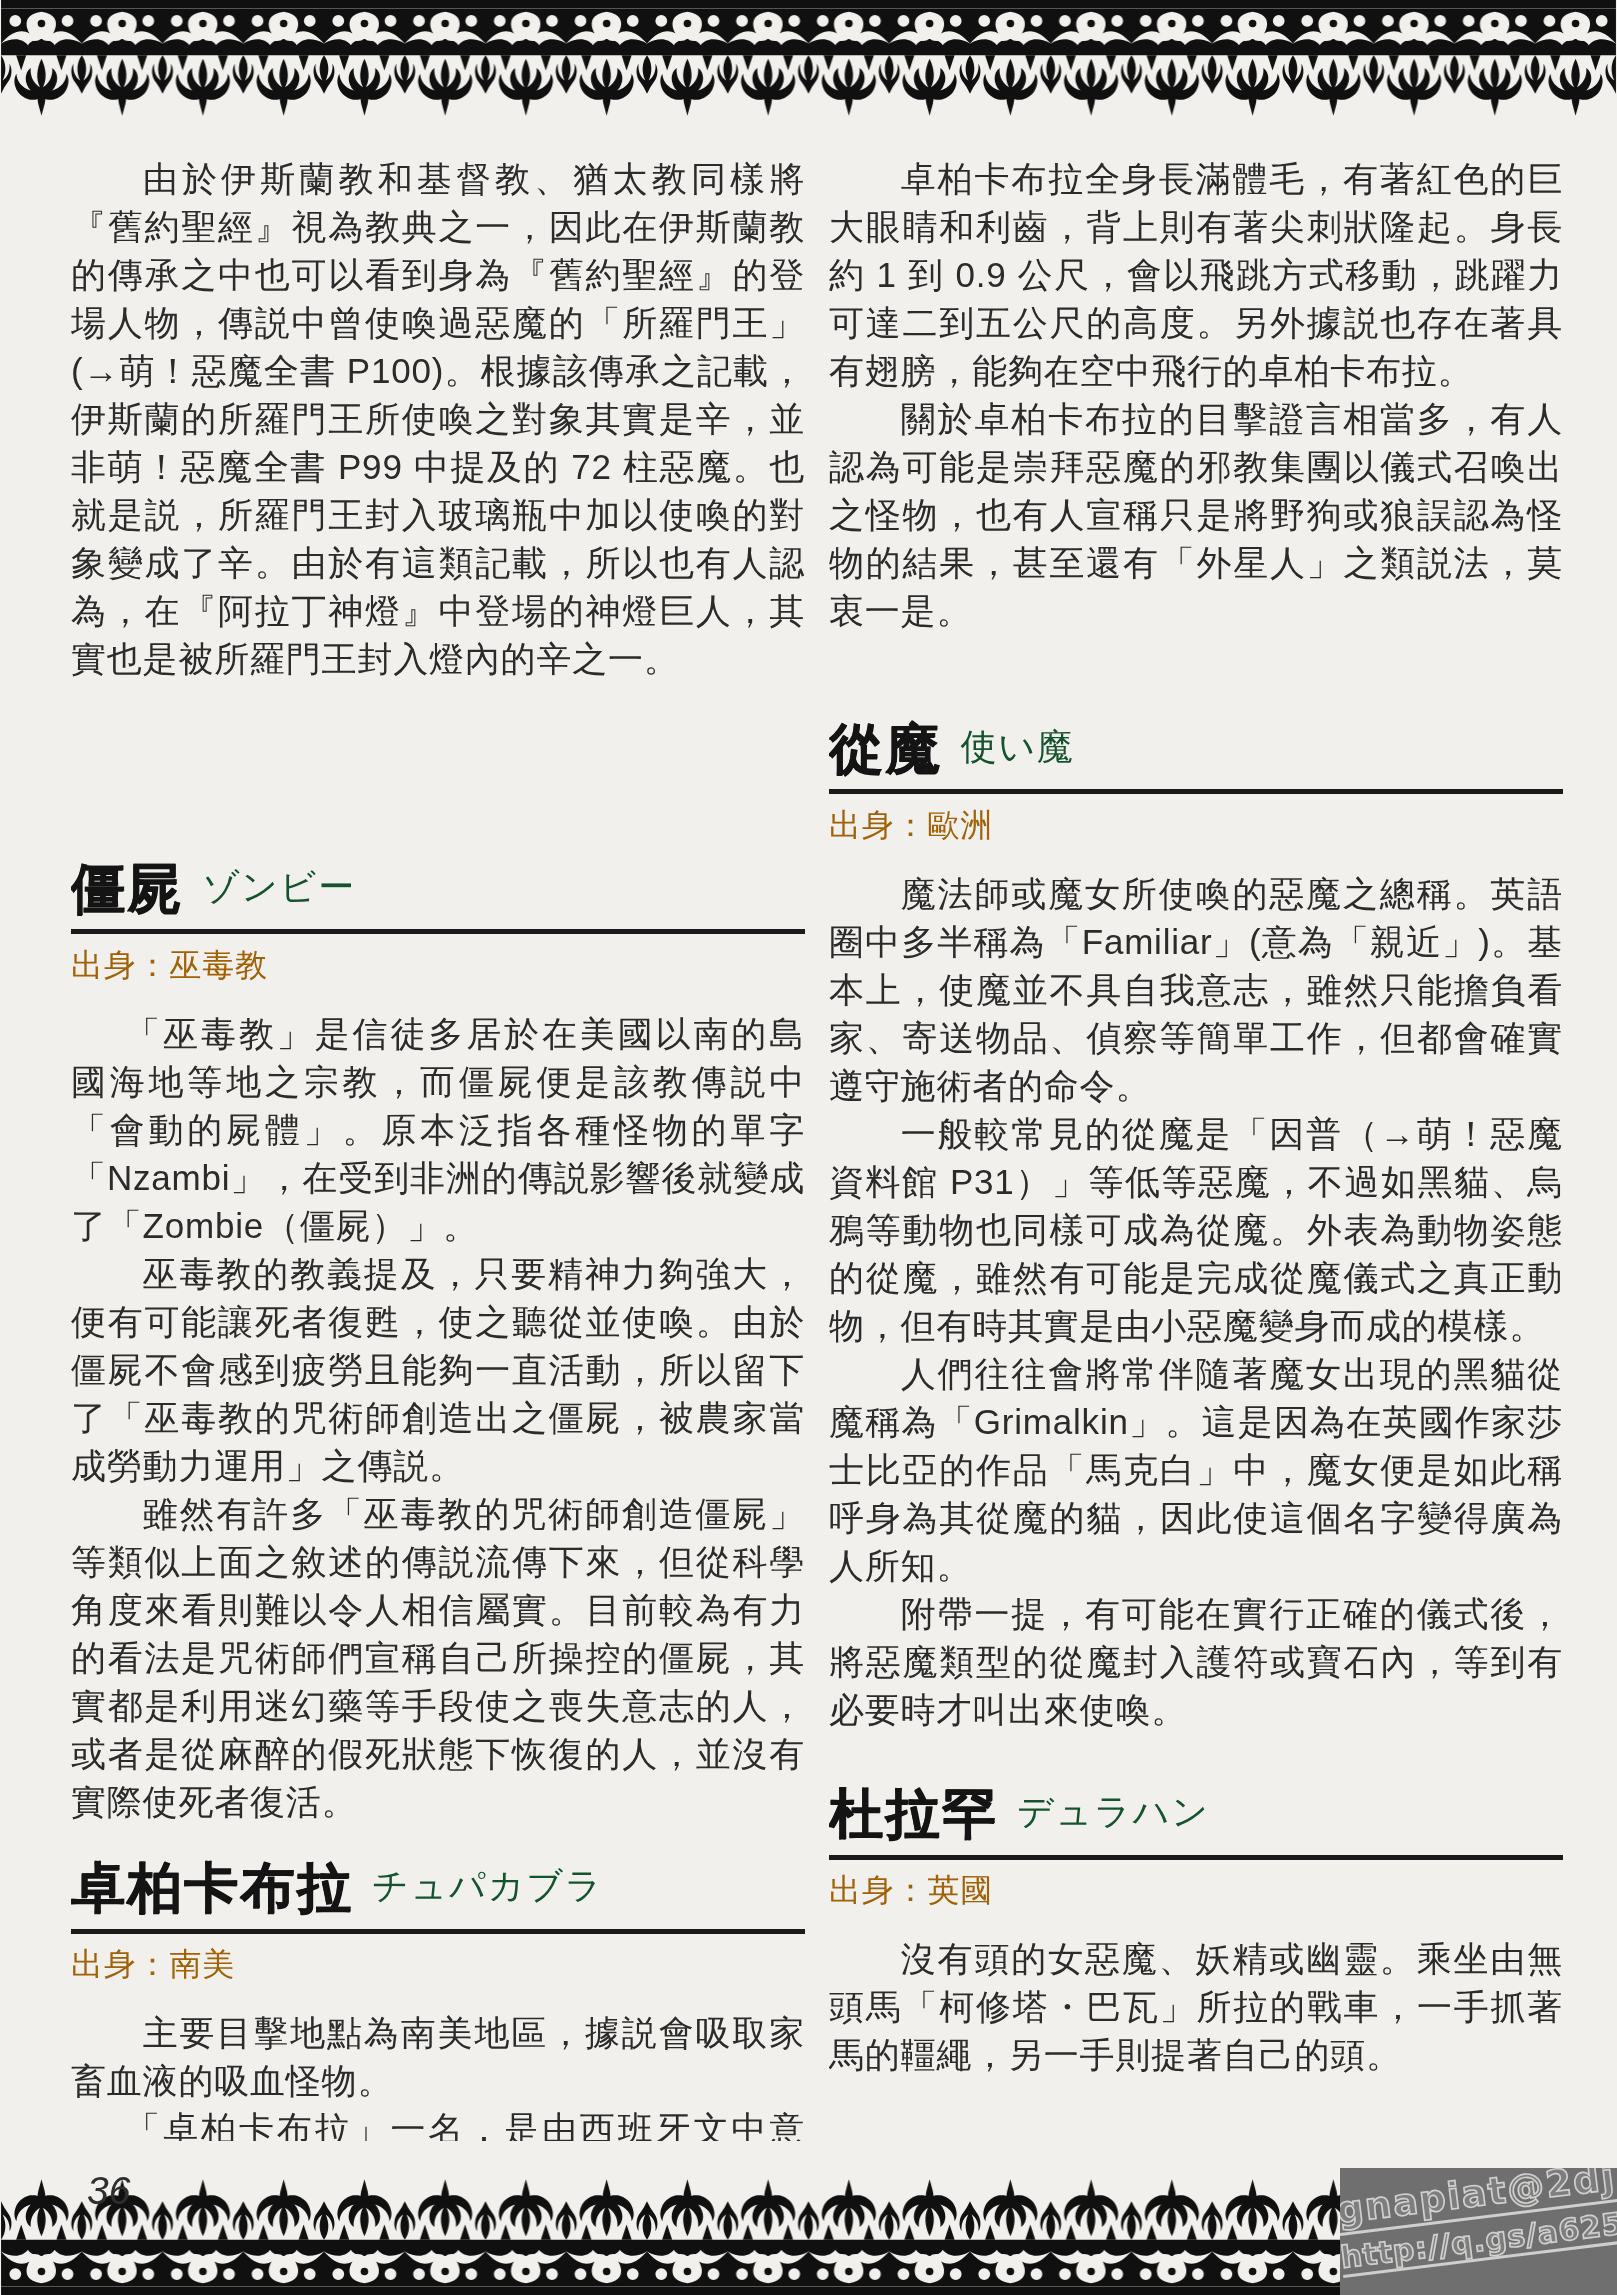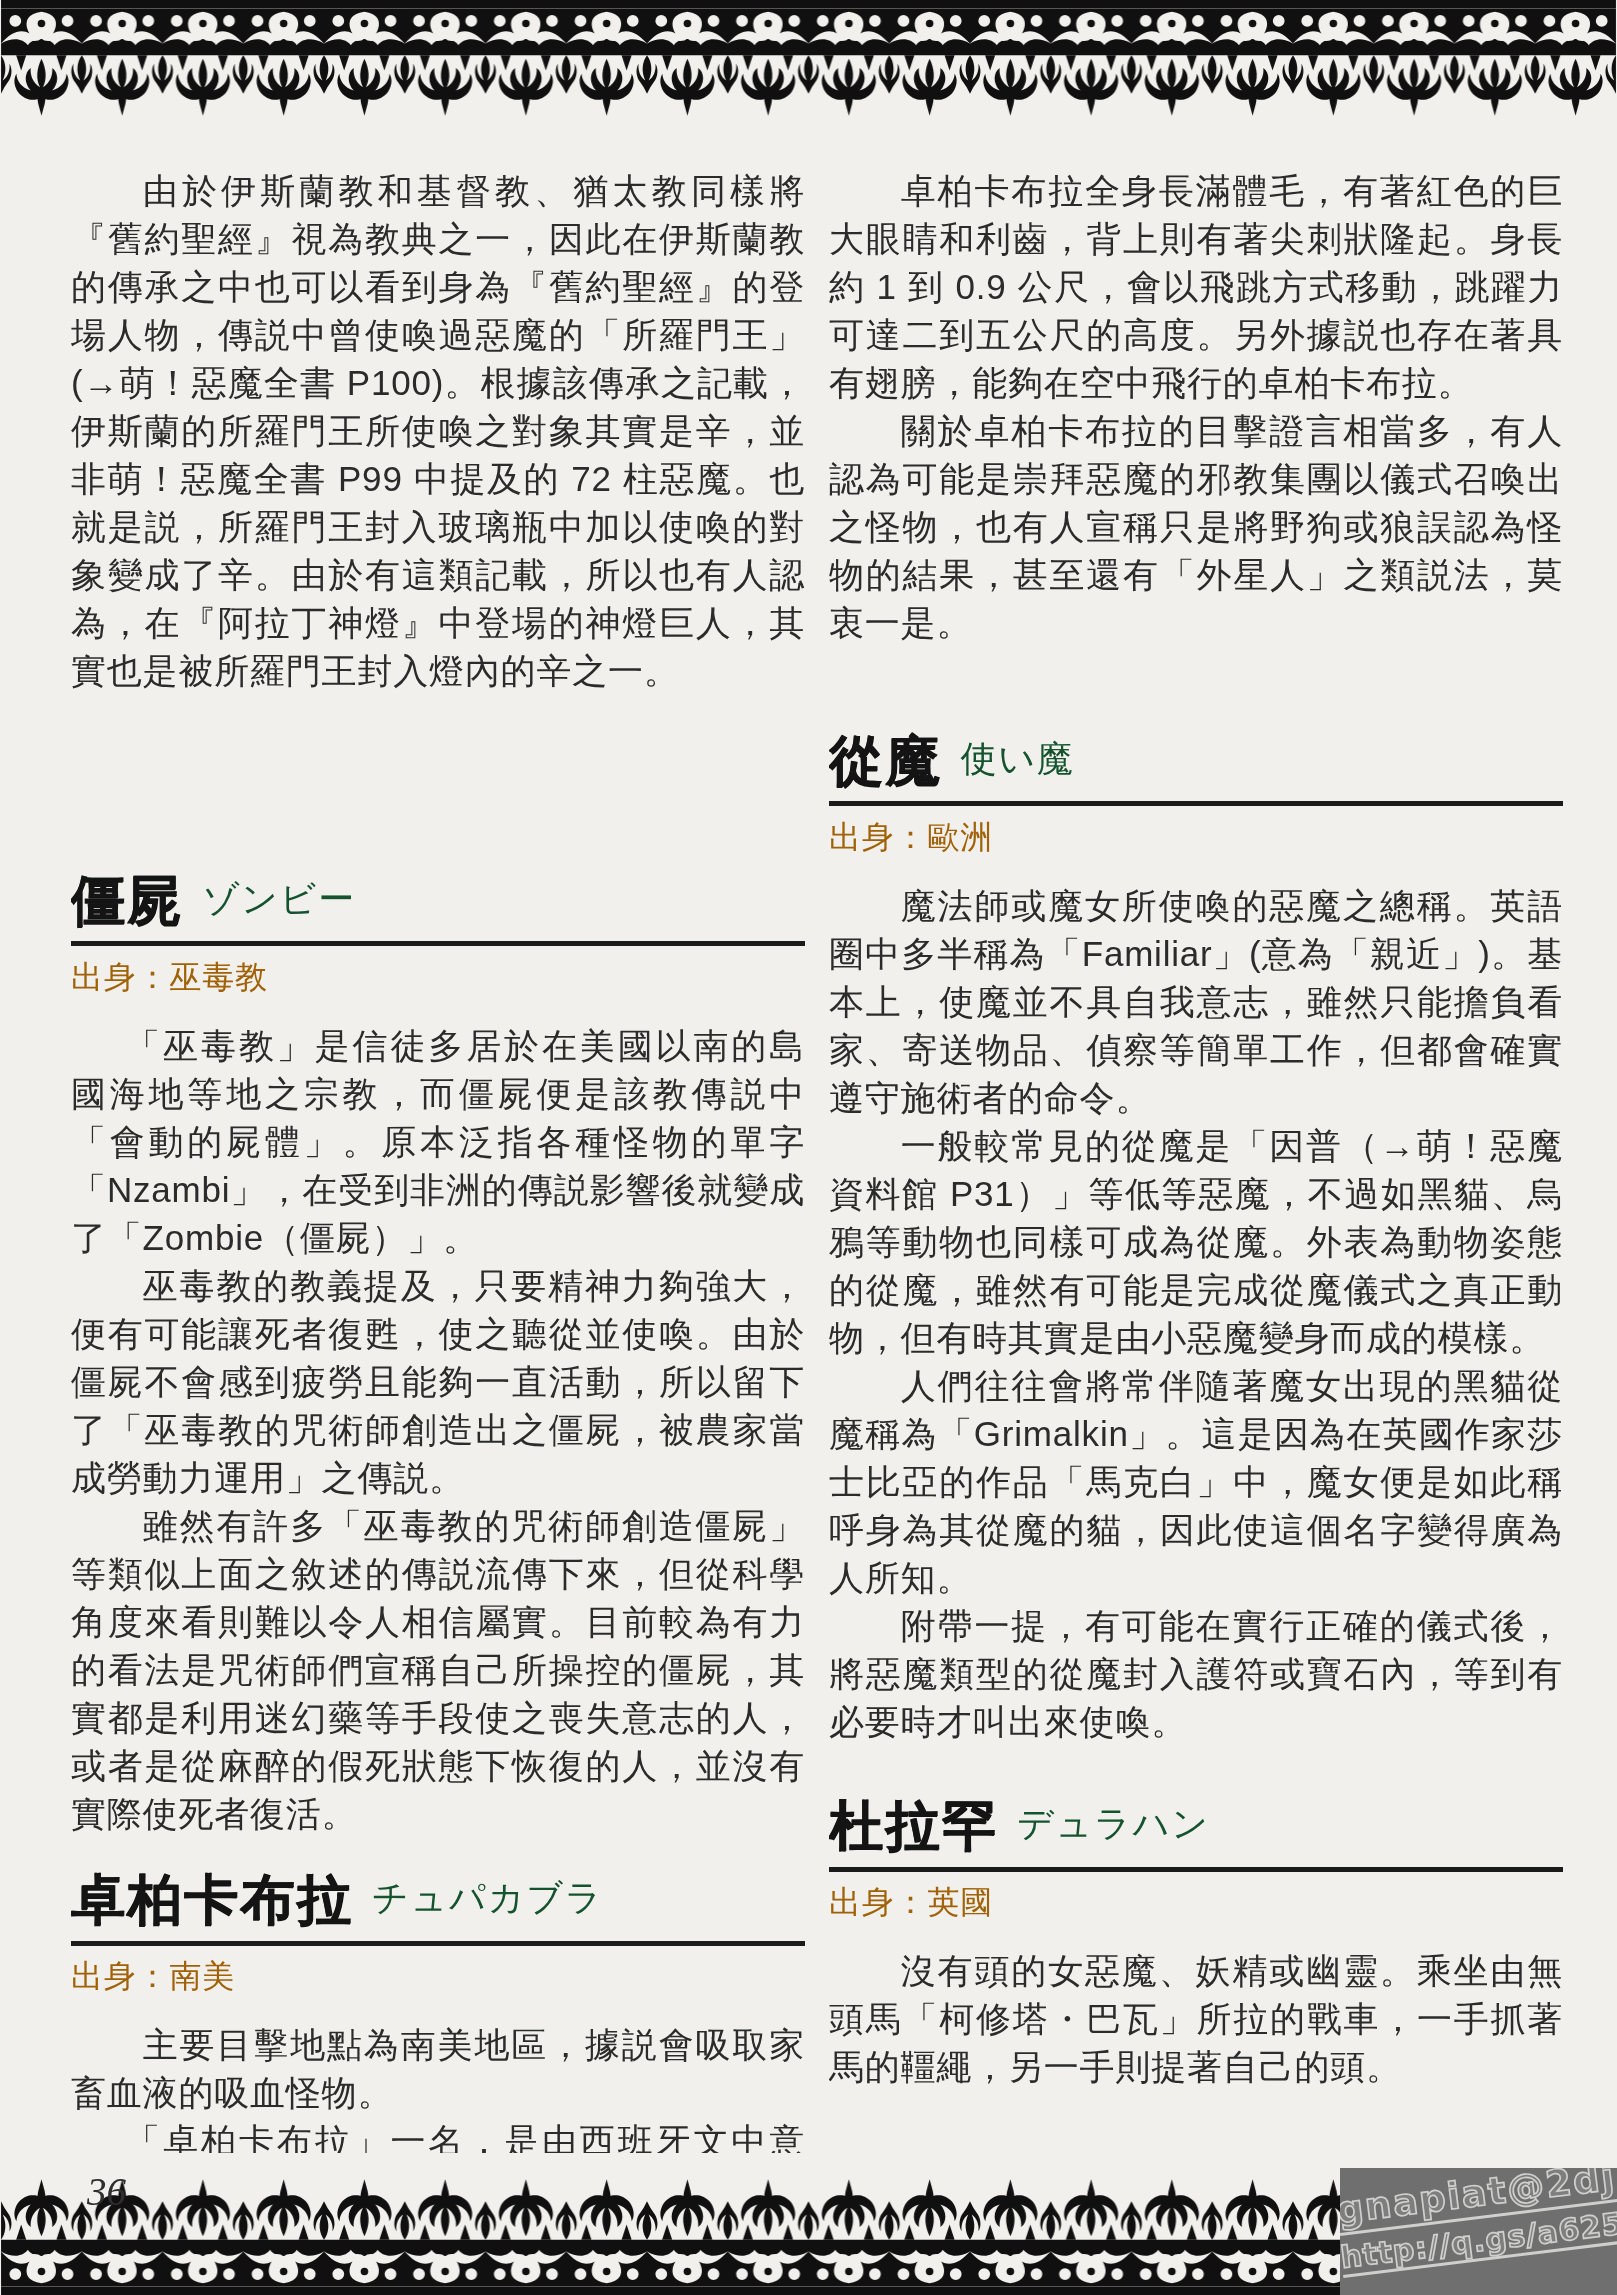--- a/index.html
+++ b/index.html
@@ -8,21 +8,21 @@
     width:1617px;height:2295px;
     background:#f1f0ed;
     overflow:hidden;
     font-family:"Liberation Sans","DejaVu Sans",sans-serif;
     color:#2a2a2a;
   }
   .border-svg{position:absolute;left:0;display:block;}
   .border-top{top:0;}
   .border-bottom{bottom:0;transform:scaleY(-1);}
   .col{
-    position:absolute;top:167px;width:734px;height:1986px;
+    position:absolute;top:155px;width:734px;height:1986px;
     overflow:hidden;text-align:justify;
   }
   .col-left{left:71px;}
   .col-right{left:829px;}
   p.body{
     font-size:35px;line-height:48px;margin:0;
     text-indent:2.05em;letter-spacing:0.8px;color:#2b2b2b;
   }
   p.body.bracket{text-indent:1.55em;}
   p.body.noindent{text-indent:0;}
@@ -37,21 +37,21 @@
     letter-spacing:2.5px;color:#141414;
     text-shadow:0.8px 0 0 #141414, 0 0.8px 0 #141414;
   }
   .sec-ruby{font-size:36px;font-weight:400;color:#14532d;padding-bottom:4.2px;letter-spacing:1.7px;}
   .sec-rule{height:5px;background:#1b1b1b;margin-top:13.4px;}
   .sec-origin{font-size:32px;line-height:39px;margin-top:11.8px;color:#a16207;letter-spacing:0.8px;}
   .sec-body p.body{margin-top:0;}
   .sec-body p.body:first-child{margin-top:25px;}
   .page-number{
     position:absolute;left:87px;top:2169px;
-    font-family:Liberation Serif, serif;
+    font-family:Liberation Sans, sans-serif;
     font-style:italic;font-size:39px;color:#2e2e2e;z-index:6;
   }
   .watermark{
     position:absolute;left:1340px;top:2168px;width:278px;height:128px;
     background:#6f6f6f;z-index:5;overflow:hidden;
   }
   .wm-inner{
     position:absolute;left:-11.8px;top:5px;width:302px;
     transform:rotate(-7deg);text-align:center;
     font-weight:700;font-family:"DejaVu Sans","Liberation Sans",sans-serif;

